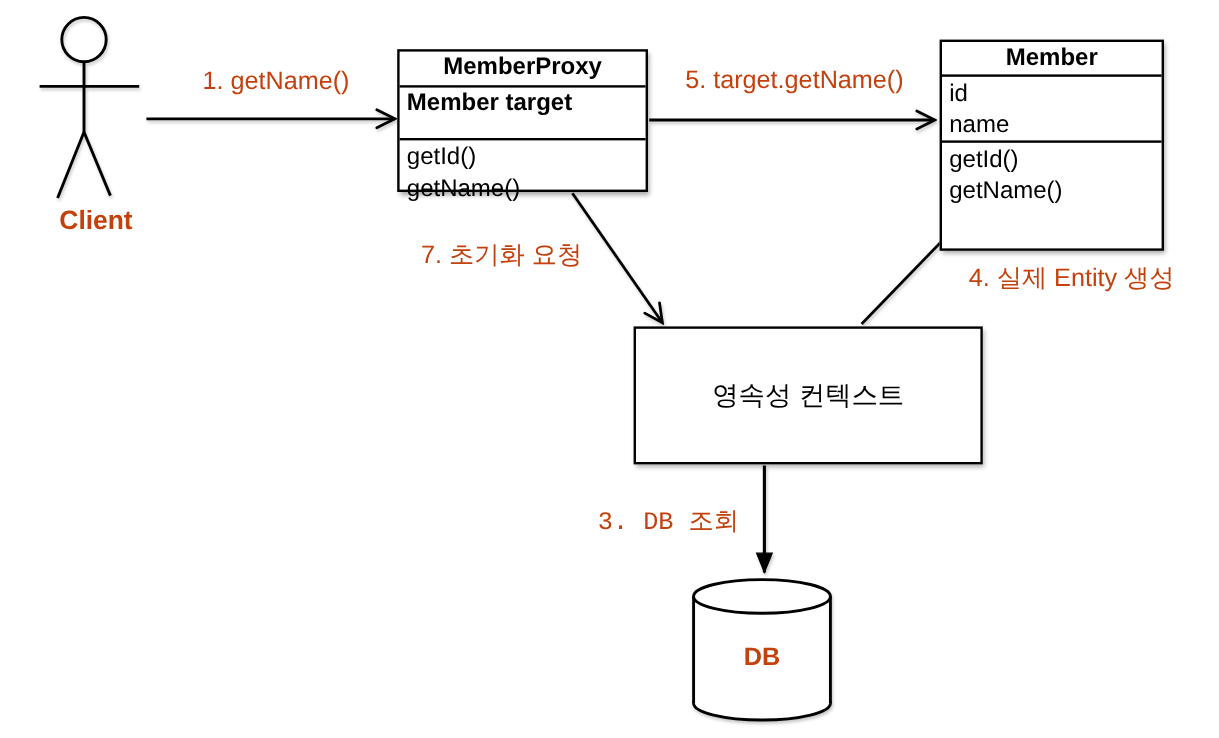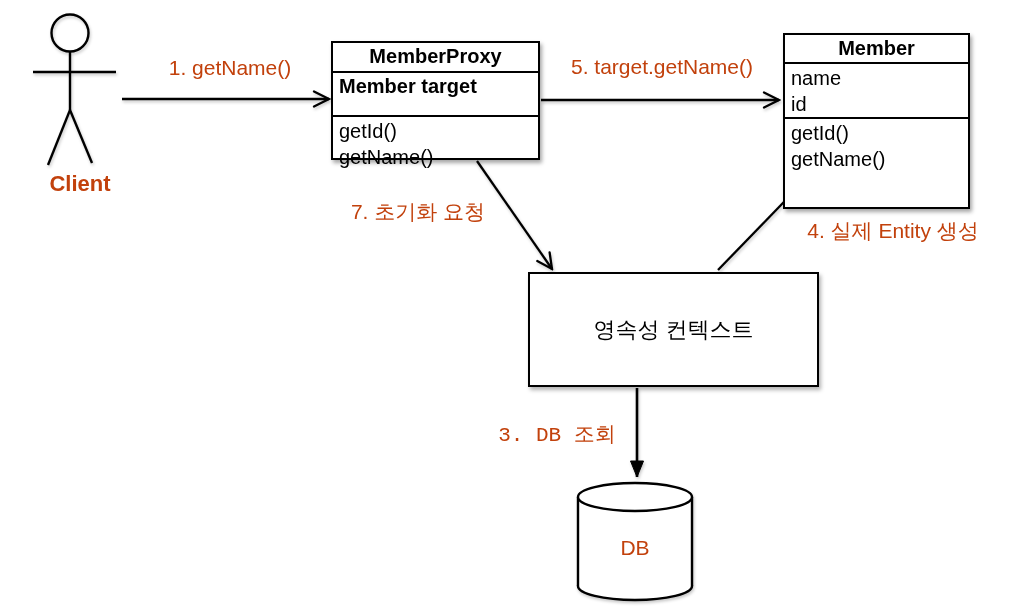--- a/index.html
+++ b/index.html
@@ -86,21 +86,21 @@
     white-space: nowrap;
     z-index: 3;
     color: #c2410c;
   }
   .lbl-client { left: 25px;  top: 171px; width: 110px; font-size: 22px; font-weight: bold; }
   .lbl-1      { left: 130px; top: 56px;  width: 200px; }
   .lbl-5      { left: 548px; top: 55px;  width: 228px; }
   .lbl-2      { left: 333px; top: 198px; width: 170px; }
   .lbl-4      { left: 784px; top: 217px; width: 218px; }
   .lbl-3      { left: 478px; top: 420px; width: 158px; font-family: Liberation Mono, monospace; }
-  .lbl-db     { left: 585px; top: 536px; width: 100px; }
+  .lbl-db     { left: 585px; top: 536px; width: 100px; font-weight: bold; }
 </style>
 </head>
 <body>
 
 <div class="canvas">
 
   <svg class="lines" viewBox="0 0 1016 615">
     <defs>
       <marker id="openArrow" viewBox="0 0 20 20" refX="18" refY="10" markerWidth="20" markerHeight="20" orient="auto" markerUnits="userSpaceOnUse">
         <path d="M3,2.5 L18,10 L3,17.5" fill="none" stroke="#000" stroke-width="2.3" stroke-linecap="round"></path>
@@ -142,22 +142,22 @@
     <div class="field-row">Member target</div>
     <div class="uml-section methods">
       <div class="uml-row">getId()</div>
       <div class="uml-row">getName()</div>
     </div>
   </div>
 
   <div class="uml-box member">
     <div class="uml-header">Member</div>
     <div class="uml-section attrs">
+      <div class="uml-row">id</div>
       <div class="uml-row">name</div>
-      <div class="uml-row">id</div>
     </div>
     <div class="uml-section methods">
       <div class="uml-row">getId()</div>
       <div class="uml-row">getName()</div>
     </div>
   </div>
 
   <div class="context-box">
     <span>영속성 컨텍스트</span>
   </div>

